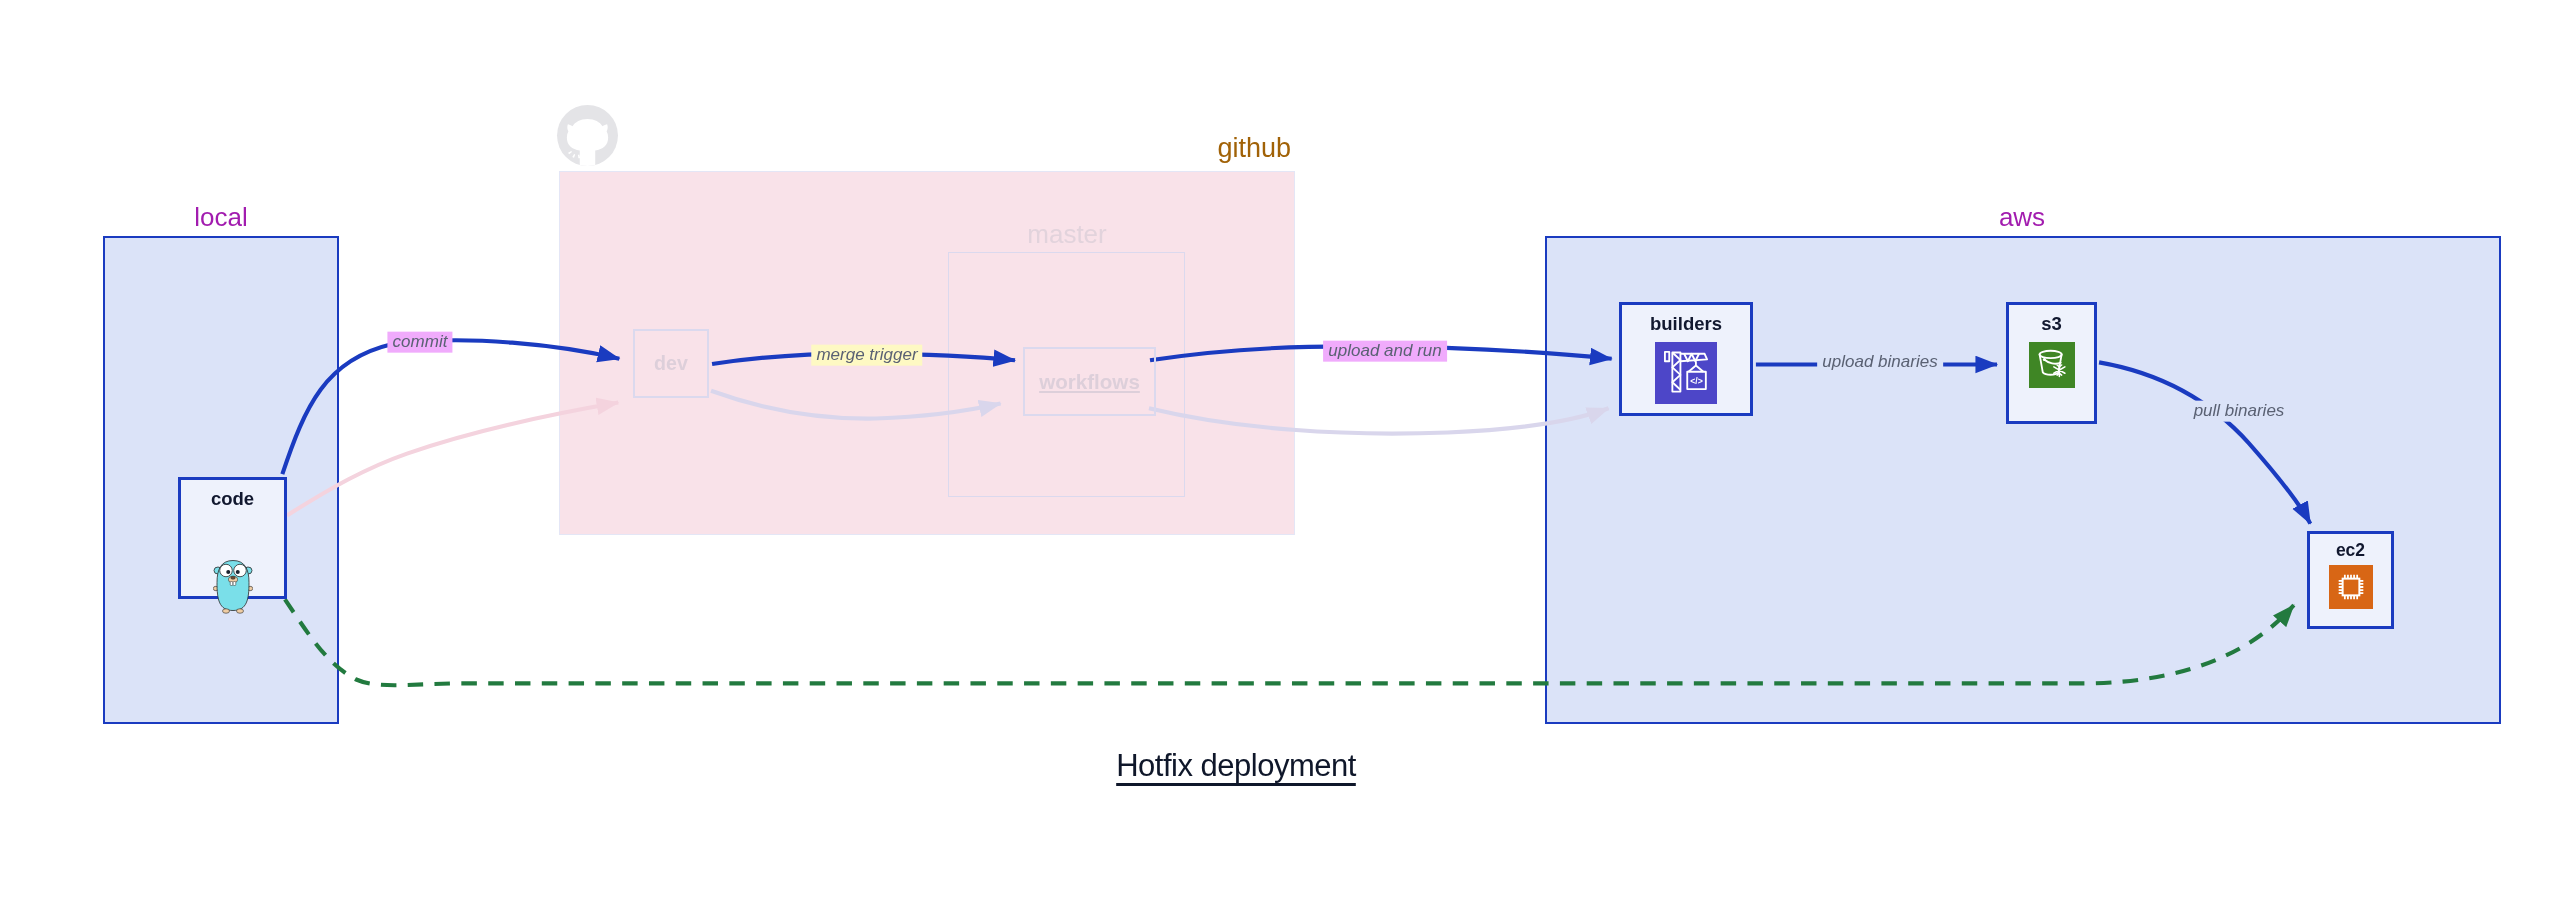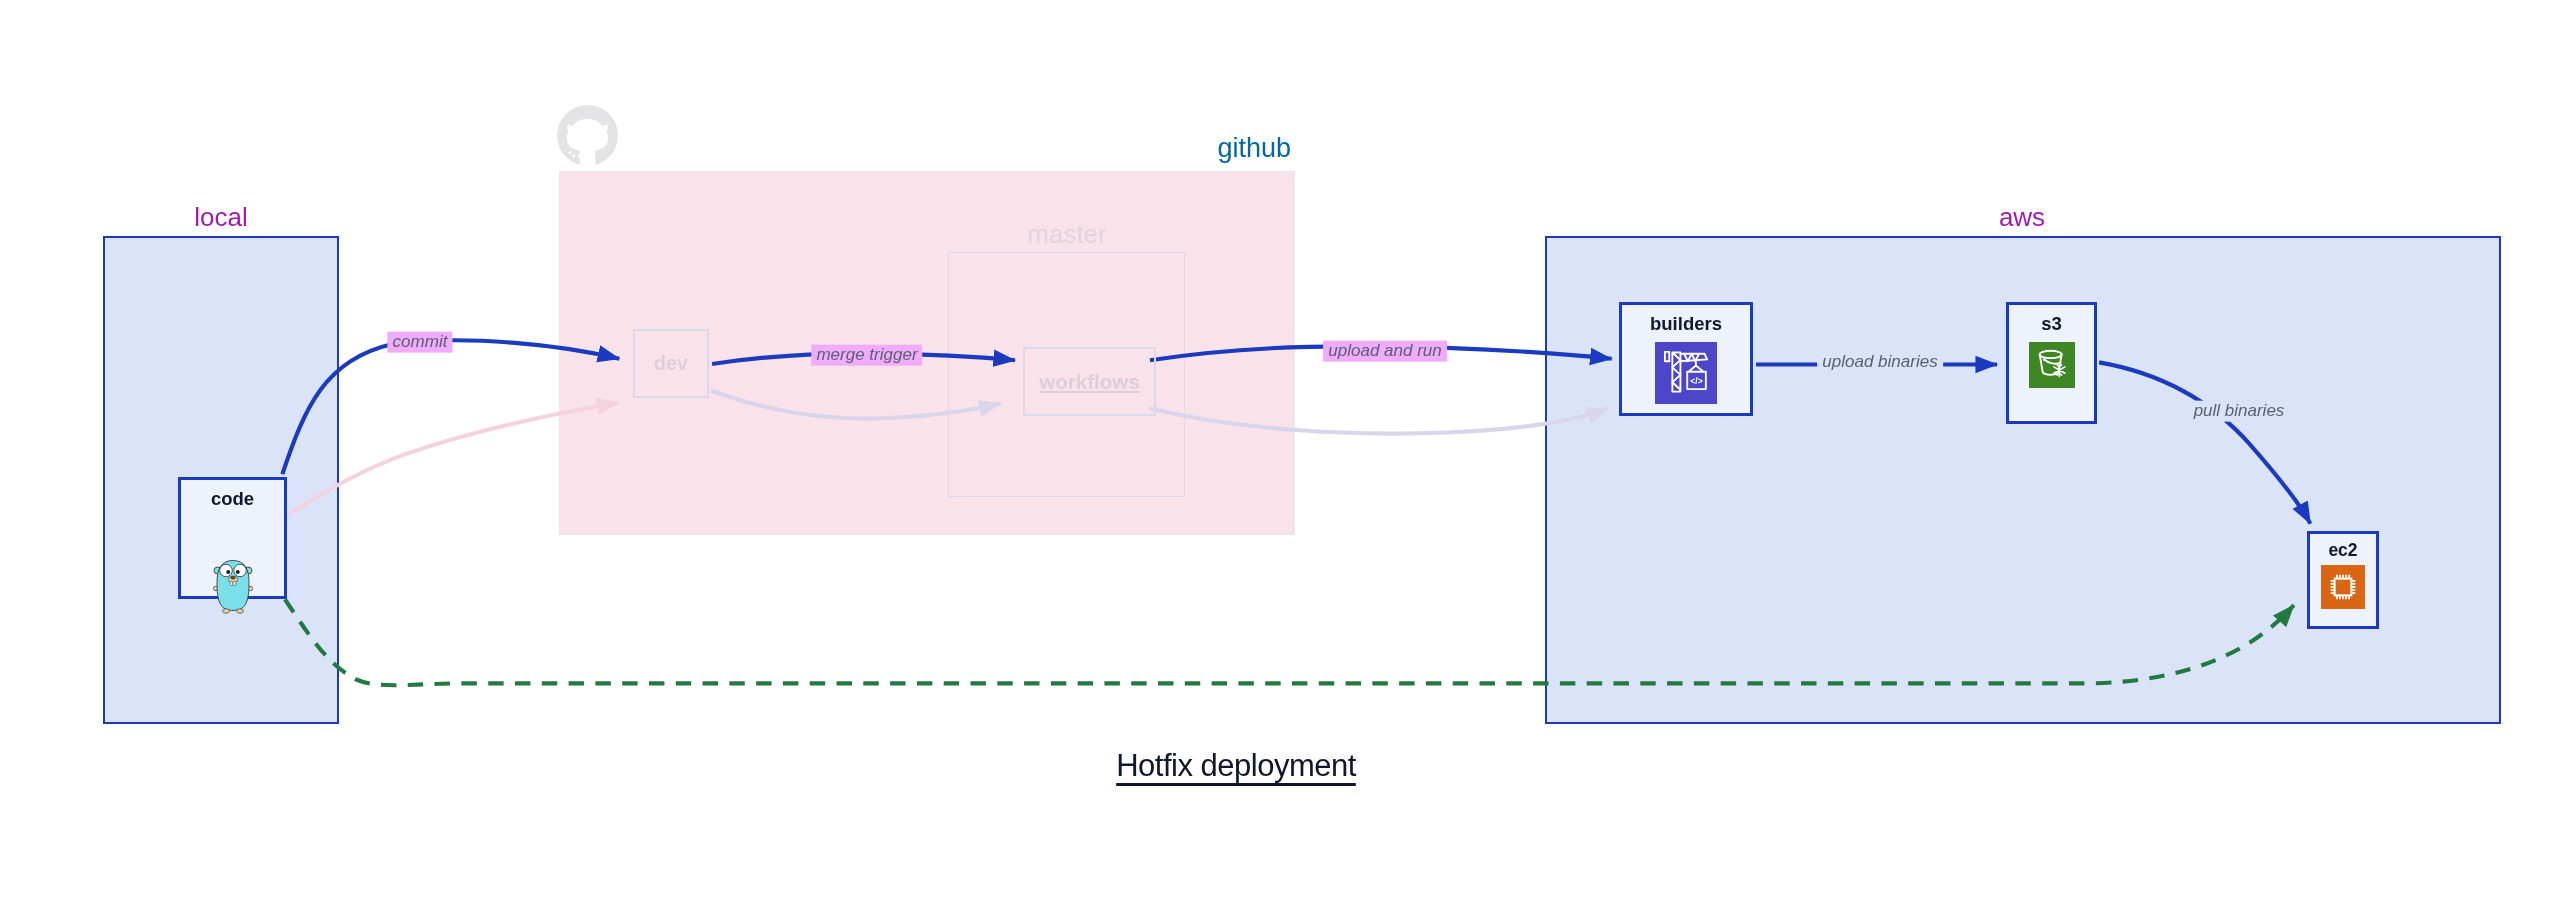--- a/index.html
+++ b/index.html
@@ -10,25 +10,25 @@
   .pink-box{position:absolute;background:#f9e2e9;border:1.5px solid #e4e6f6;box-sizing:border-box;}
   .sub-box{position:absolute;border:1.5px solid #dbd9ee;box-sizing:border-box;background:transparent;}
   .faded-node{position:absolute;border:2.1px solid #dbd9ee;box-sizing:border-box;
               display:flex;align-items:center;justify-content:center;
               font-weight:bold;color:#ddcfda;background:transparent;}
   .solid-node{position:absolute;background:#eef2fc;border:3.1px solid #1a3bc0;box-sizing:border-box;
               display:flex;flex-direction:column;align-items:center;}
   .node-label{font-weight:bold;font-size:18.5px;color:#11182f;margin-top:8.2px;white-space:nowrap;}
   .group-label{position:absolute;font-size:26px;color:#a21caf;transform:translateX(-50%);white-space:nowrap;}
   .master-label{position:absolute;font-size:26px;color:#e2d3dc;transform:translateX(-50%);white-space:nowrap;}
-  .github-label{position:absolute;font-size:27px;color:#0369a1;transform:translateX(-100%);white-space:nowrap;}
+  .github-label{position:absolute;font-size:27px;color:#a16207;transform:translateX(-100%);white-space:nowrap;}
   .edge-label{position:absolute;transform:translate(-50%,-50%);font-style:italic;font-size:17px;
               color:#5a6173;padding:1px 5.2px;white-space:nowrap;line-height:1.1;}
   .bg-white{background:#f0abfc;}
-  .bg-pink{background:#f0abfc;}
+  .bg-pink{background:#fef9c3;}
   .bg-blue{background:#dbe3f8;}
   .title{position:absolute;font-size:31px;letter-spacing:-0.5px;color:#0f172a;transform:translateX(-50%);
          text-decoration:underline;text-decoration-thickness:3.1px;text-underline-offset:7.2px;white-space:nowrap;}
   svg.edges{position:absolute;left:0;top:0;pointer-events:none;}
   .icon-wrap{margin-top:7.2px;}
 </style>
 </head>
 <body>
 
 <div class="canvas">
@@ -152,21 +152,21 @@
         </g>
         <circle cx="33.5" cy="38" r="3.4" fill="#ffffff"></circle>
         <g stroke="#ffffff" stroke-width="3.4" fill="none" stroke-linecap="round">
           <path d="M66,47 L66,75 M54,54 L78,68 M54,68 L78,54"></path>
           <path d="M61,50 L66,54 L71,50 M61,72 L66,68 L71,72"></path>
         </g>
       </svg>
     </span>
   </div>
 
-  <div class="solid-node" style="left:2307px;top:531px;width:72px;height:98px;">
+  <div class="solid-node" style="left:2307px;top:531px;width:87px;height:98px;">
     <span class="node-label" style="font-size:17.5px;margin-top:6.2px;">ec2</span>
     <span class="icon-wrap" style="margin-top:4.1px;">
       <svg width="44" height="44" viewBox="0 0 100 100">
         <rect x="0" y="0" width="100" height="100" fill="#d86615"></rect>
         <rect x="31" y="31" width="38" height="38" fill="none" stroke="#ffffff" stroke-width="4.5"></rect>
         <path stroke="#ffffff" stroke-width="4" fill="none" d="M36,31 V22 M43,31 V22 M50,31 V22 M57,31 V22 M64,31 V22
                  M36,69 V78 M43,69 V78 M50,69 V78 M57,69 V78 M64,69 V78
                  M31,36 H22 M31,43 H22 M31,50 H22 M31,57 H22 M31,64 H22
                  M69,36 H78 M69,43 H78 M69,50 H78 M69,57 H78 M69,64 H78"></path>
       </svg>

